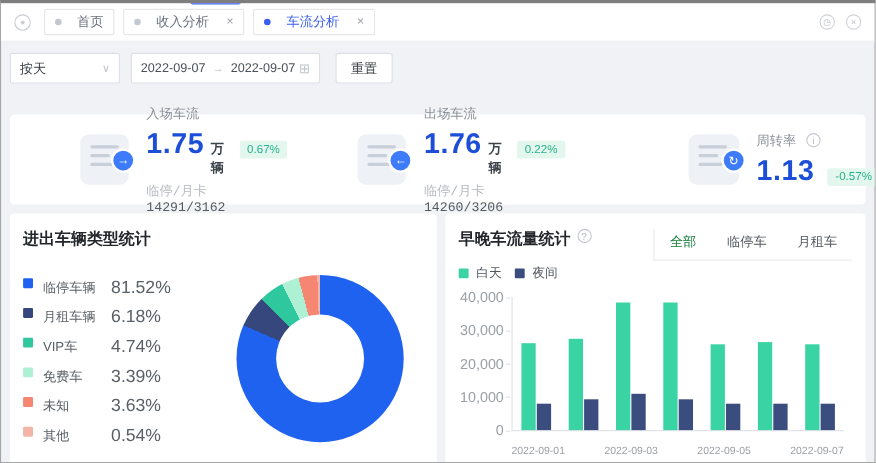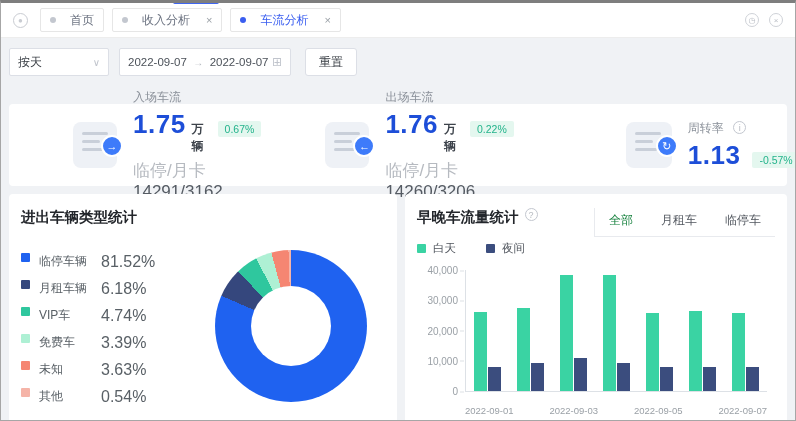--- a/index.html
+++ b/index.html
@@ -48,21 +48,21 @@
   .stat-ico { position:relative; width:46px; height:46px; background:#eef1f6; border-radius:8px; padding:10px 9px; }
   .stat-ico .bar-line { height:3px; border-radius:2px; background:#c9cfd9; margin-bottom:5px; }
   .stat-ico .bar-line.l1 { width:26px; } .stat-ico .bar-line.l2 { width:18px; } .stat-ico .bar-line.l3 { width:22px; }
   .stat-ico .bubble { position:absolute; right:-6px; top:13px; width:22px; height:22px; border-radius:50%;
     background:#3e7bfa; border:2px solid #fff; color:#fff; font-size:11px; display:flex; align-items:center; justify-content:center; }
   .stat-title { font-size:12px; color:#8a9099; margin-bottom:3px; }
   .stat-valrow { display:flex; align-items:baseline; gap:6px; }
   .stat-value { font-size:26px; font-weight:bold; color:#1d4ed8; letter-spacing:.5px; }
   .stat-unit { font-size:12px; font-weight:bold; color:#3d434b; }
   .badge { font-size:10.5px; color:#23b38b; background:#e4f7ef; border-radius:2px; padding:2px 7px; margin-left:6px; }
-  .stat-sub { font-size:17px; margin-top:4px; }
+  .stat-sub { font-size:12px; margin-top:4px;font-family:Liberation Mono, monospace; }
   .stat-sub .sl { color:#b6bac0; margin-right:8px; }
   .stat-sub .sv { color:#555b63; }
   
   .bottom { display:flex; gap:8px; }
   .panel { background:#fff; border-radius:4px; height:238px; position:relative; padding:14px 12px; }
   .panel-left { width:388px; }
   .panel-right { flex:1; }
   .panel-title { font-size:14.5px; font-weight:bold; color:#23262b; display:inline-block; }
   .help-ico { display:inline-flex; width:13px; height:13px; border:1px solid #c3c7cf; border-radius:50%;
     color:#b6bac0; font-size:9px; align-items:center; justify-content:center; margin-left:6px; vertical-align:1px; }
@@ -72,29 +72,29 @@
   .legend-sq { width:9px; height:9px; border-radius:1px; flex:0 0 9px; }
   .legend-lab { font-size:12px; color:#596066; margin-left:9px; width:62px; }
   .legend-val { font-size:16px; color:#596066; }
   .donut { position:absolute; right:30px; top:56px; width:152px; height:152px; border-radius:50%; }
   .donut::after { content:""; position:absolute; inset:36px; background:#fff; border-radius:50%; }
   
   .rp-head { display:flex; align-items:flex-start; }
   .rp-tabs { margin-left:auto; display:flex; border-bottom:1px solid #e8eaee; border-left:1px solid #e8eaee; }
   .rp-tab { font-size:12px; color:#51565e; padding:4px 14px 7px 14px; cursor:pointer; }
   .rp-tab.active { color:#15803d; }
-  .bar-legend { display:flex; gap:30px; margin-top:4px;align-items:center; }
+  .bar-legend { display:flex; gap:12px; margin-top:4px;align-items:center; }
   .bar-legend .item { display:flex; align-items:center; gap:7px; font-size:11.5px; color:#51565e; }
   .bar-legend .sq { width:9px; height:9px; border-radius:1px; }
   
   .chart { position:relative; height:158px; margin-top:4px; }
   .plot { position:absolute; left:48px; right:8px; top:10px; bottom:26px;
     border-left:1px solid #dde1e6; border-bottom:1px solid #dde1e6; }
   .ytick { position:absolute; right:100%; transform:translateY(-50%); padding-right:8px;
-    font-size:10px; color:#9aa0a6; white-space:nowrap; }
+    font-size:13px; color:#9aa0a6; white-space:nowrap; }
   .ytick::after { content:""; position:absolute; right:2px; top:50%; width:4px; height:1px; background:#dde1e6; }
   .bars { position:absolute; inset:0; display:flex; align-items:flex-end; justify-content:space-around; }
   .bargroup { display:flex; align-items:flex-end; gap:1px; height:100%; }
   .bar { width:13px; }
   .xlabels { position:absolute; left:48px; right:8px; bottom:0; height:20px; display:flex; }
   .xlabel { flex:1; text-align:center; font-size:9.5px; color:#9aa0a6; padding-top:7px; white-space:nowrap; }
 </style>
 </head>
 <body>
 
@@ -245,22 +245,22 @@
           </div>
         <div class="donut" style="background: conic-gradient(rgb(31, 98, 240) 0deg, rgb(31, 98, 240) 293.472deg, rgb(53, 71, 125) 293.472deg, rgb(53, 71, 125) 315.72deg, rgb(47, 199, 158) 315.72deg, rgb(47, 199, 158) 332.784deg, rgb(174, 240, 212) 332.784deg, rgb(174, 240, 212) 344.988deg, rgb(245, 134, 114) 344.988deg, rgb(245, 134, 114) 358.056deg, rgb(245, 180, 168) 358.056deg, rgb(245, 180, 168) 360deg);"></div>
       </div>
 
       <div class="panel panel-right">
         <div class="rp-head">
           <span class="panel-title">早晚车流量统计</span>
           <span class="help-ico">?</span>
           <div class="rp-tabs">
               <span class="rp-tab active">全部</span>
+              <span class="rp-tab">临停车</span>
               <span class="rp-tab">月租车</span>
-              <span class="rp-tab">临停车</span>
             </div>
         </div>
         <div class="bar-legend">
             <span class="item">
               <span class="sq" style="background: rgb(58, 211, 163);"></span>
               <span>白天</span>
             </span>
             <span class="item">
               <span class="sq" style="background: rgb(59, 77, 126);"></span>
               <span>夜间</span>

